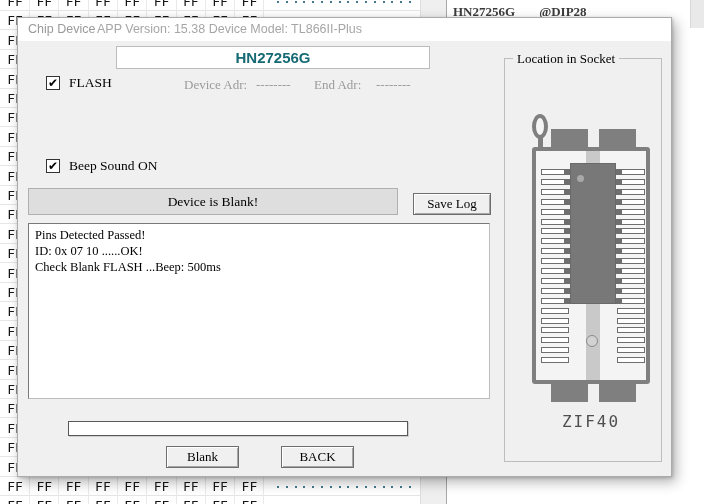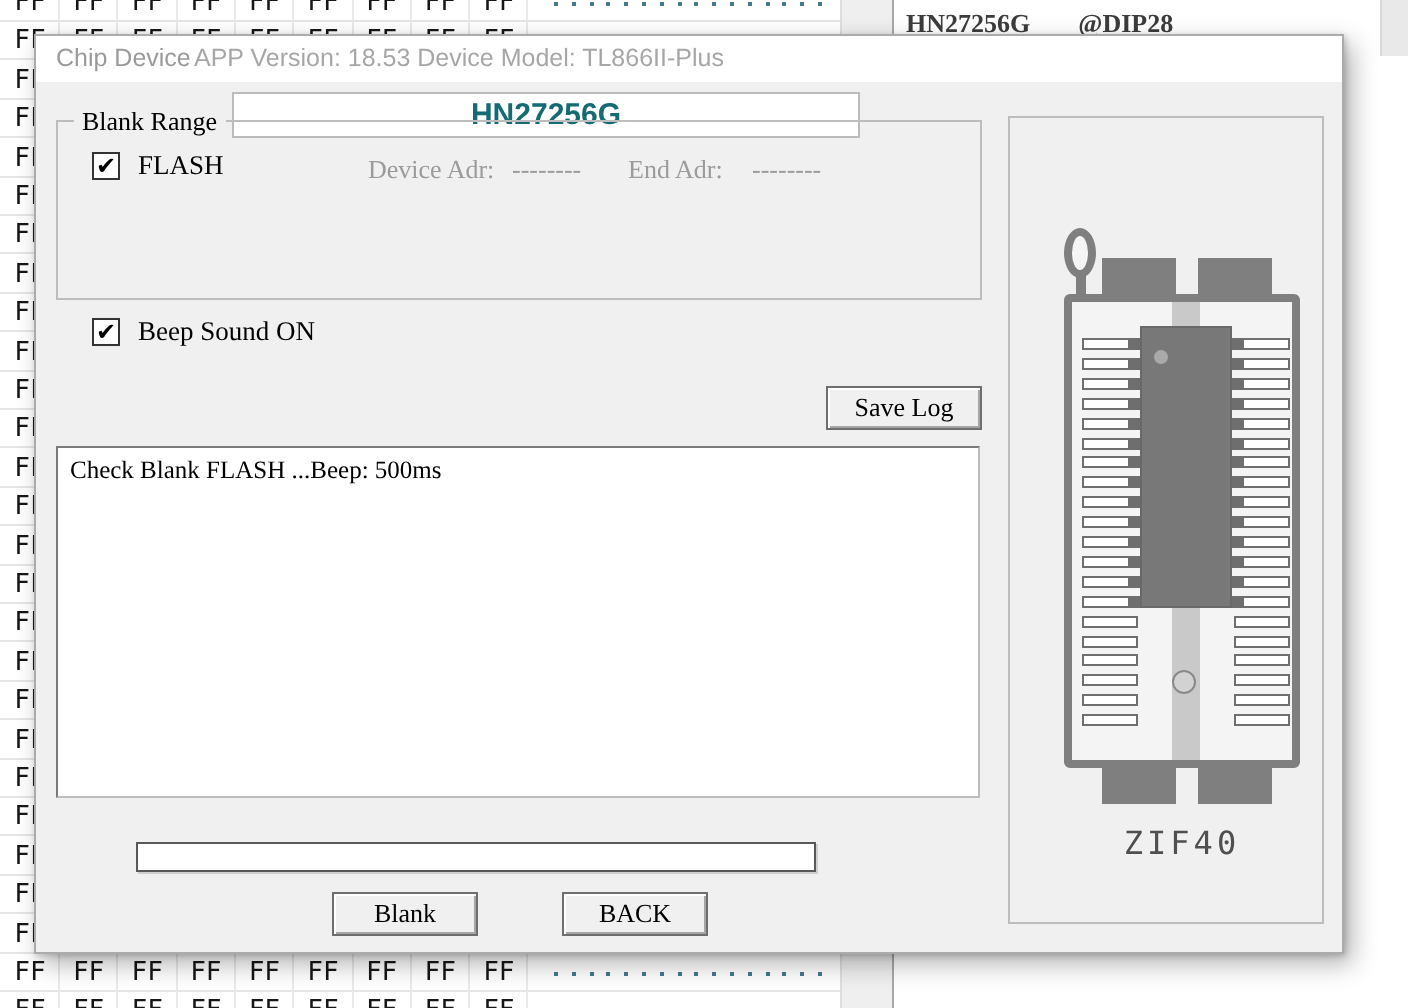--- a/index.html
+++ b/index.html
@@ -804,52 +804,53 @@
   <div id="bg-device-row">
     <span>HN27256G</span>
     <span>@DIP28</span>
   </div>
   <div id="bg-corner"></div>
 </div>
 
 <div id="dialog">
   <div id="title-bar">
     <span class="t1">Chip Device</span>
-    <span class="t2">APP Version: 18.53 Device Model: TL866II-Plus</span>
+    <span class="t2">APP Version: 15.38 Device Model: TL866II-Plus</span>
   </div>
 
   <div id="device-box" style="color: rgb(21, 106, 115);">HN27256G</div>
 
-  <div class="groupbox" id="blank-range-group" style="left:10px; top:42px; width:463px; height:90px;">
-    <span class="gb-label" style="left:8px;">Blank Range</span>
-  </div>
 
   <div class="checkbox" style="left:28px; top:58px;">✔</div>
   <span class="cb-label" style="left:51px; top:57px; color:#000;">FLASH</span>
 
   <span class="adr-label" style="left:166px; top:59px;">Device Adr:</span>
   <span class="adr-value" style="left:238px; top:59px;">--------</span>
   <span class="adr-label" style="left:296px; top:59px;">End Adr:</span>
   <span class="adr-value" style="left:358px; top:59px;">--------</span>
 
   <div class="checkbox" style="left:28px; top:141px;">✔</div>
   <span class="cb-label" style="left:51px; top:140px;">Beep Sound ON</span>
 
+  <div id="status-bar">Device is Blank!</div>
   <div class="btn" id="save-log-btn">Save Log</div>
 
   <div id="log-area">
+    <div>Pins Detected Passed!</div>
+    <div>ID: 0x 07 10 ......OK!</div>
     <div>Check Blank FLASH ...Beep: 500ms</div>
   </div>
 
   <div id="progress-bar"></div>
 
   <div class="btn" id="back-btn">BACK</div>
   <div class="btn" id="blank-btn">Blank</div>
 
   <div class="groupbox" id="socket-group">
+    <span class="gb-label" style="left:8px;">Location in Socket</span>
 
     <div class="sock" id="zif-lever-ring"></div>
     <div class="sock" id="zif-lever-stem"></div>
     <div class="sock zif-tab" style="left:46px; top:70px;"></div>
     <div class="sock zif-tab" style="left:94px; top:70px;"></div>
 
     <div class="sock" id="zif-body">
       <div class="sock" id="zif-rail"></div>
       <div id="pin-slots" class="sock" style="left:0; top:0; width:110px; height:229px;">
           <div class="pin-slot" style="left: 5px; top: 18px;"></div>

